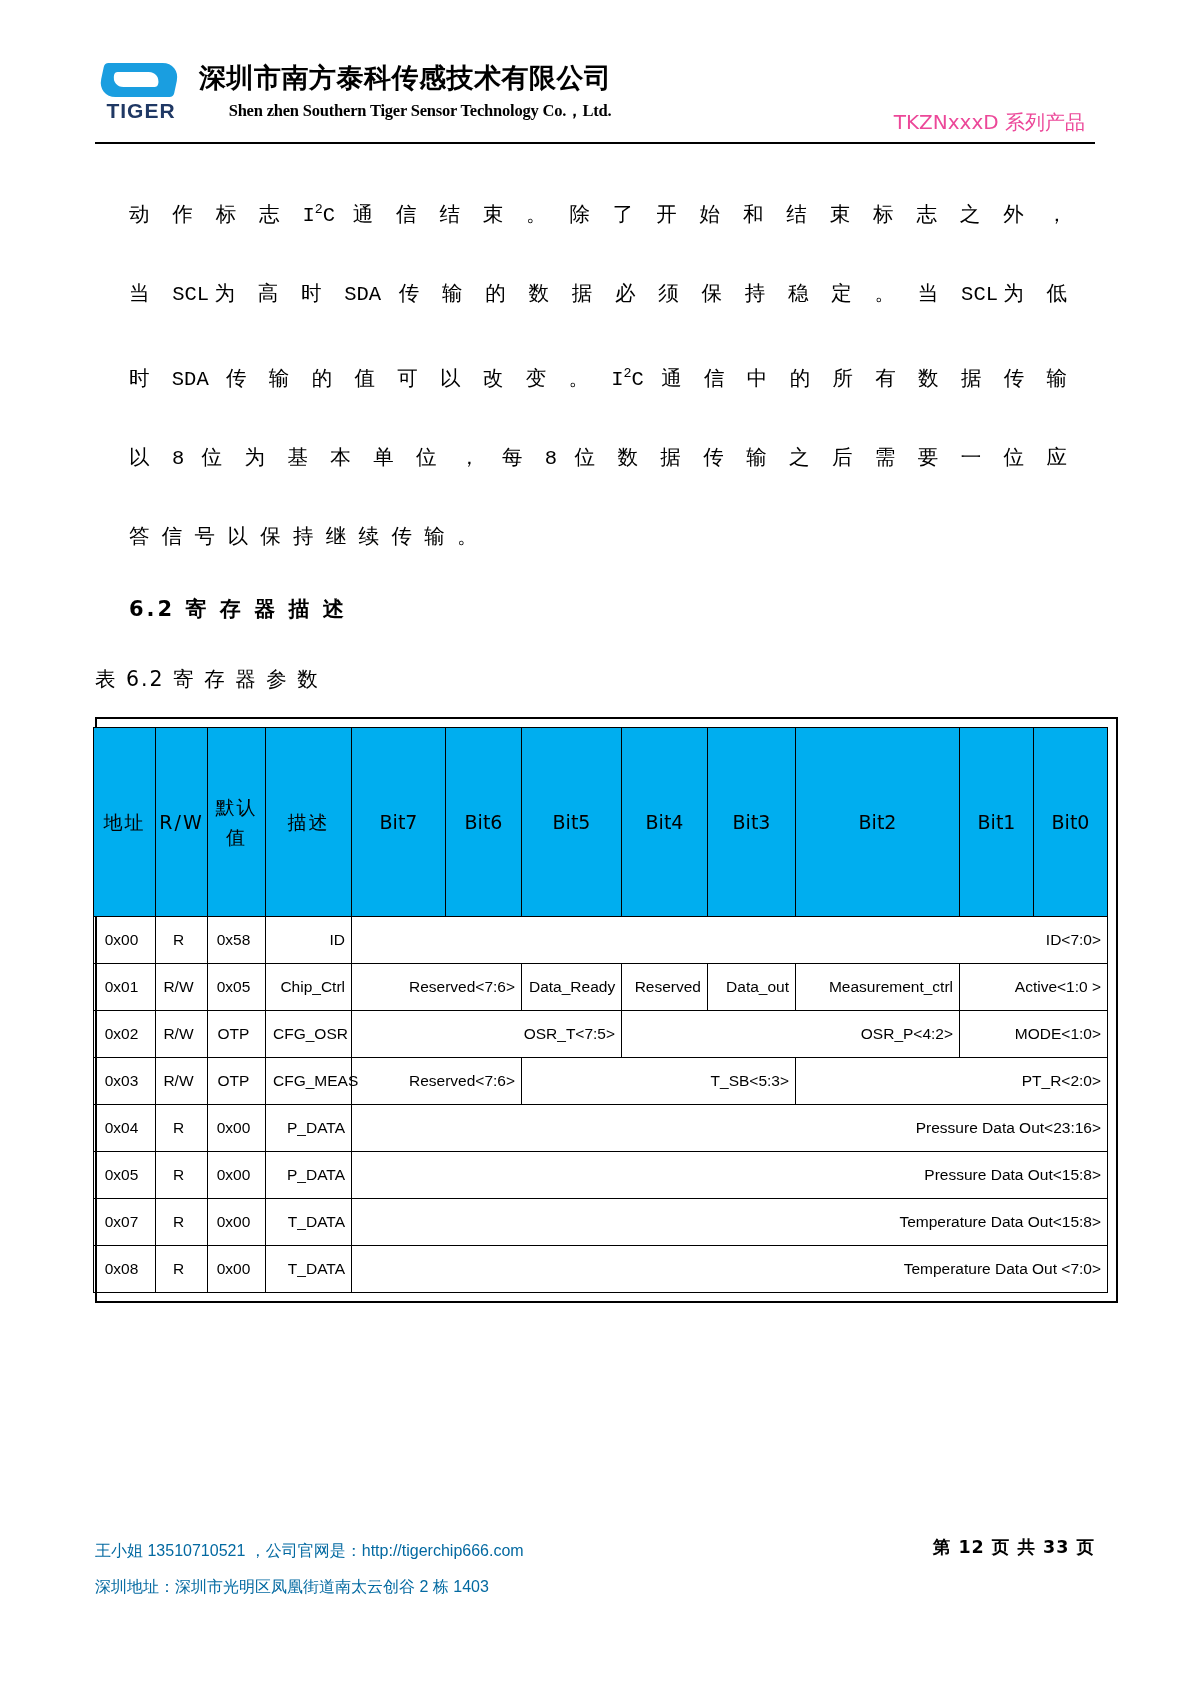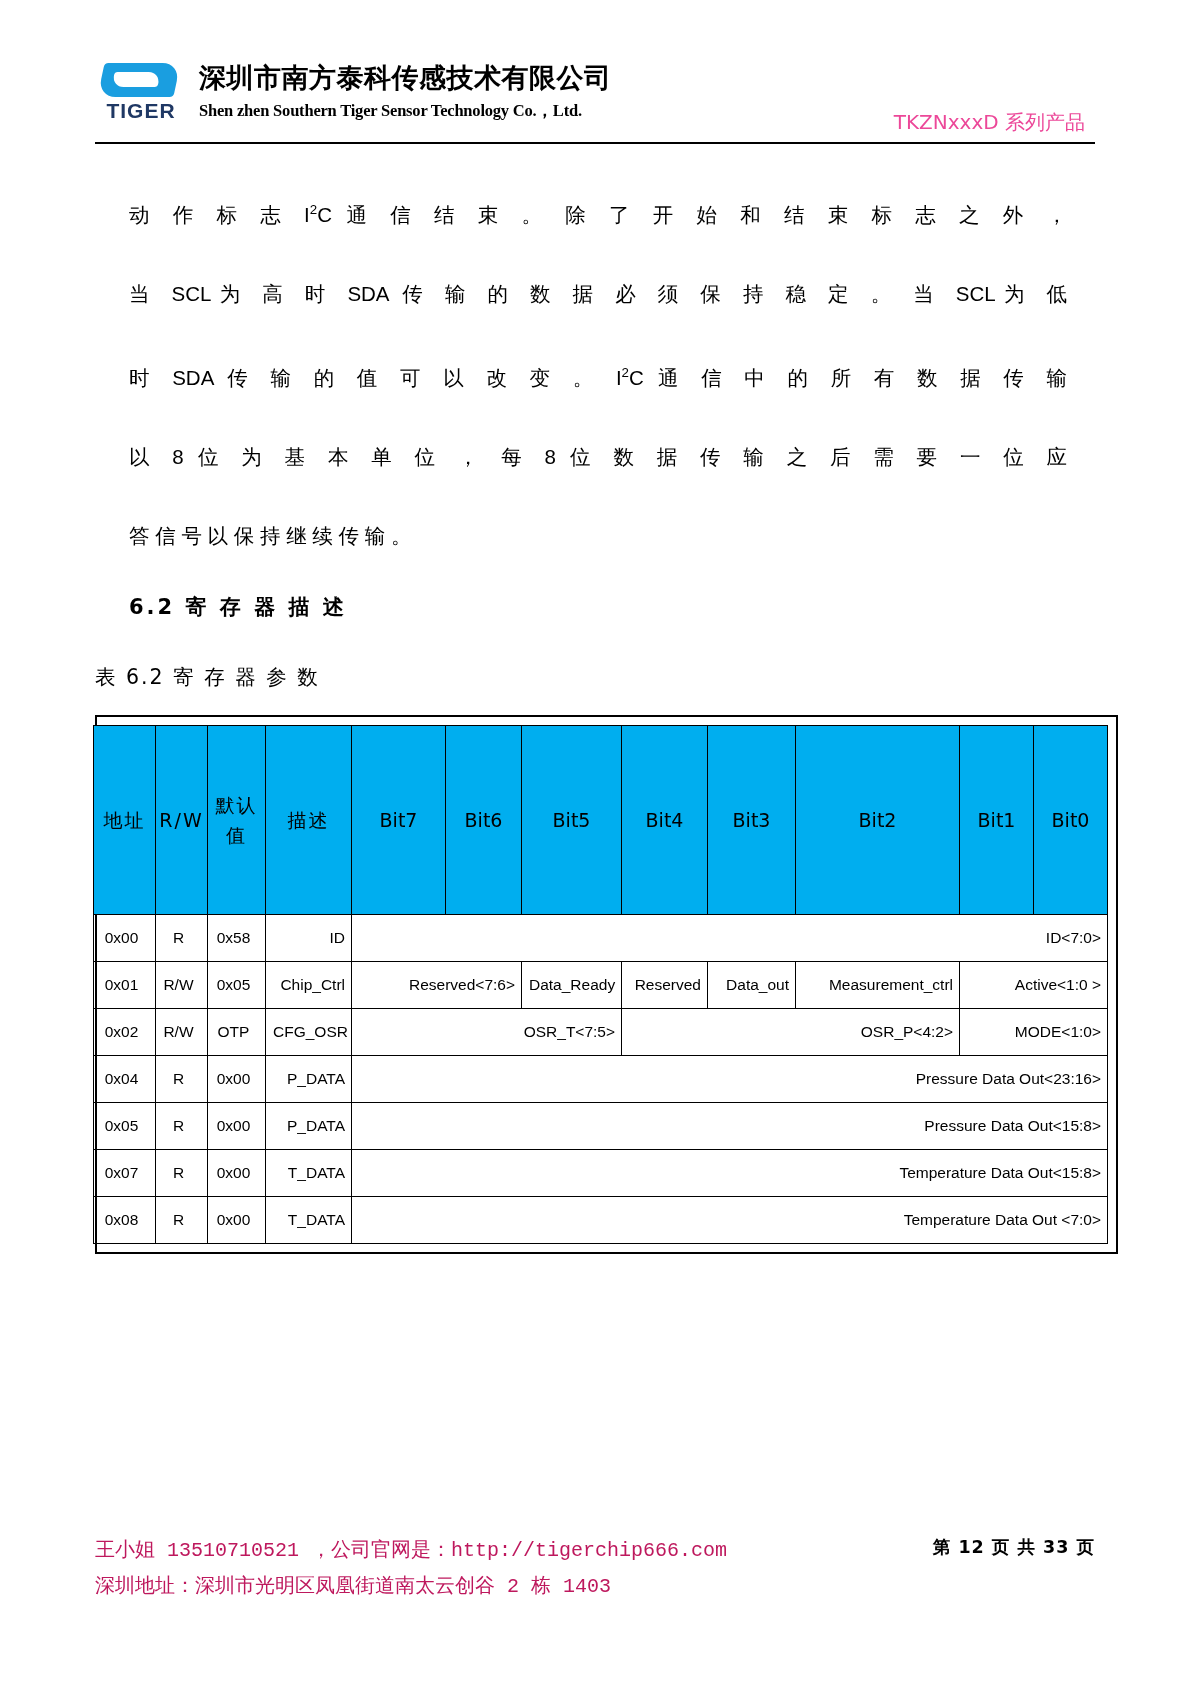--- a/index.html
+++ b/index.html
@@ -78,39 +78,40 @@
     text-align: right;
   }
   .company-en {
     font-family: "Liberation Serif", serif;
     font-weight: bold;
     font-size: 16.5px;
     line-height: 24px;
     color: #000000;
     letter-spacing: -0.2px;
     margin-top: 4px;
+    text-align: right;
   }
   .header-right {
     margin-left: auto;
     font-family: "DejaVu Sans", sans-serif;
     font-size: 20px;
     color: #ec4899;
     padding-bottom: 4px;
     align-self: flex-end;
     padding-right: 10px;
   }
   .header-rule {
     border-bottom: 2px solid #000000;
     margin-top: 2px;
   }
 
   
   .para {
     margin-top: 26px;
-    font-family: Liberation Sans, sans-serif;
+    font-family: Liberation Mono, monospace;
     font-size: 20.5px;
     line-height: 79px;
     color: #000000;
     padding: 0 28px 0 34px;
   }
   .para .line {
     display: block;
     text-align: justify;
     text-align-last: justify;
     white-space: nowrap;
@@ -194,24 +195,24 @@
     position: absolute;
     left: 95px;
     right: 95px;
     bottom: 78px;
   }
   .footer-inner {
     display: flex;
     align-items: flex-start;
   }
   .footer-left {
-    font-family: Liberation Mono, monospace;
-    font-size: 20px;
+    font-family: Liberation Sans, sans-serif;
+    font-size: 16px;
     line-height: 36px;
-    color: #be185d;
+    color: #0369a1;
   }
   .footer-right {
     margin-left: auto;
     font-family: "DejaVu Sans", sans-serif;
     font-weight: bold;
     font-size: 17.5px;
     letter-spacing: 1px;
     padding-top: 2px;
     white-space: nowrap;
   }
@@ -302,20 +303,29 @@
             <tr>
               <td class="c">0x02</td>
               <td class="c">R/W</td>
               <td class="c">OTP</td>
               <td>CFG_OSR</td>
               <td colspan="3">OSR_T&lt;7:5&gt;</td>
               <td colspan="3">OSR_P&lt;4:2&gt;</td>
               <td colspan="2">MODE&lt;1:0&gt;</td>
             </tr>
             <tr>
+              <td class="c">0x03</td>
+              <td class="c">R/W</td>
+              <td class="c">OTP</td>
+              <td>CFG_MEAS</td>
+              <td colspan="2">Reserved&lt;7:6&gt;</td>
+              <td colspan="3">T_SB&lt;5:3&gt;</td>
+              <td colspan="3">PT_R&lt;2:0&gt;</td>
+            </tr>
+            <tr>
               <td class="c">0x04</td>
               <td class="c">R</td>
               <td class="c">0x00</td>
               <td>P_DATA</td>
               <td colspan="8">Pressure Data Out&lt;23:16&gt;</td>
             </tr>
             <tr>
               <td class="c">0x05</td>
               <td class="c">R</td>
               <td class="c">0x00</td>

